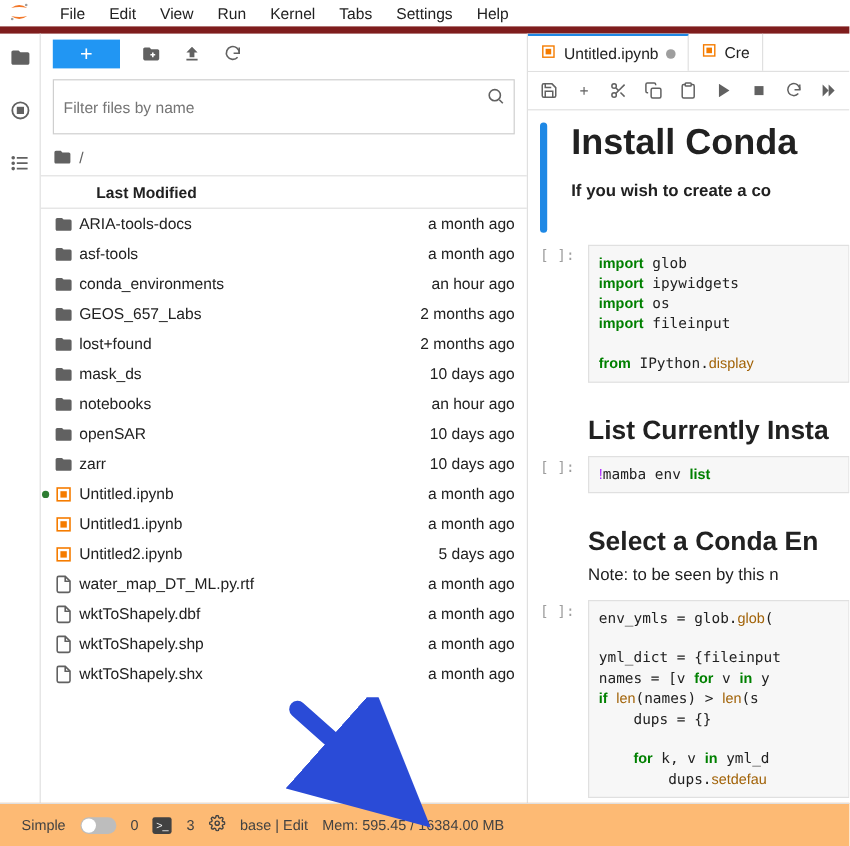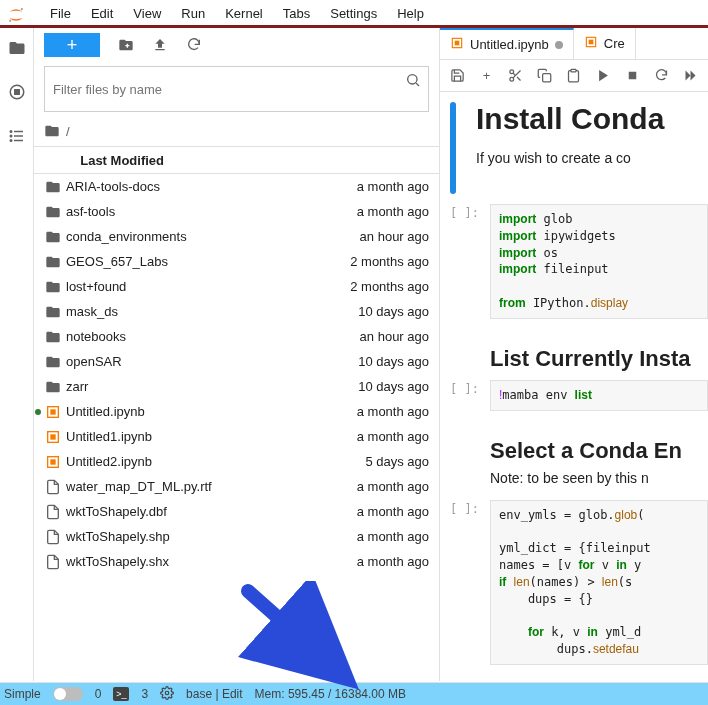--- a/index.html
+++ b/index.html
@@ -1,18 +1,18 @@
 <!DOCTYPE html>
 <html><head>
 <meta charset="utf-8">
 <style>
   * { box-sizing: border-box; margin: 0; padding: 0; font-family: -apple-system, BlinkMacSystemFont, "Segoe UI", Helvetica, Arial, sans-serif; }
   body { width: 708px; height: 705px; overflow: hidden; background: #fff; color: #212121; font-size: 13px; position: relative; }
   
-  .menubar { height: 28px; display: flex; align-items: flex-end; padding: 0 6px; border-bottom: 3px solid #7f1d1d; }
+  .menubar { height: 28px; display: flex; align-items: flex-start; padding: 0 6px; border-bottom: 6px solid #7f1d1d; }
   .jupyter-logo { width: 20px; height: 20px; margin-right: 14px; display:flex; align-items:center; justify-content:center; }
   .menubar .menu-item { padding: 4px 10px; font-size: 13px; cursor: pointer; }
   
   .shell { display: flex; height: calc(100% - 28px - 24px); }
   .activitybar { width: 34px; border-right: 1px solid #e0e0e0; display: flex; flex-direction: column; align-items: center; padding-top: 10px; gap: 24px; }
   .activitybar .ab-icon { width: 20px; height: 20px; color: #616161; cursor: pointer; display:flex;align-items:center;justify-content:center; }
   .filebrowser { width: 406px; display: flex; flex-direction: column; border-right: 1px solid #e0e0e0; }
   .fb-toolbar { height: 34px; display: flex; align-items: center; gap: 18px; padding: 0 10px; }
   .fb-new { width: 56px; height: 24px; background: #2196f3; color: #fff; display:flex;align-items:center;justify-content:center; font-size:18px; cursor:pointer;}
   .fb-tb-icon { width:16px; height:16px; color:#616161; cursor:pointer; display:flex;align-items:center;justify-content:center;}
@@ -36,29 +36,29 @@
   .tabs { height:32px; display:flex; border-bottom:1px solid #e0e0e0;}
   .tab { display:flex; align-items:center; gap:6px; padding:0 10px; border-right:1px solid #e0e0e0; font-size:13px; position:relative;}
   .tab.active { border-top:2px solid #1e88e5; background:#fff;}
   .tab .unsaved { width:8px;height:8px;border-radius:50%;background:#9e9e9e;}
   .nb-toolbar { height:32px; display:flex; align-items:center; gap:14px; padding:0 10px; border-bottom:1px solid #e0e0e0; color:#616161;}
   .nb-toolbar .tb { width:16px;height:16px; cursor:pointer; display:flex;align-items:center;justify-content:center;}
   .nb-content { flex:1; overflow:hidden; padding-left:10px;}
   .md-cell { display:flex; margin:10px 0;}
   .md-bar { width:6px; background:#1e88e5; border-radius:3px; margin-right:20px; height:92px;}
   .md-body h1 { font-size:30px; font-weight:700; margin-bottom:14px;}
-  .md-body p { font-size:14px; font-weight:400;}
+  .md-body p { font-size:14px; font-weight:700;}
   .md-h2 { font-size:22px; font-weight:700; margin:27px 0 6px 40px;}
   .md-note { font-size:14px; margin:6px 4px 14px 40px;}
   .code-cell { display:flex; margin:8px 0 8px 0;}
   .prompt { width:40px; color:#9e9e9e; font-family:Menlo,Consolas,monospace; font-size:12px; padding-top:2px;}
   .code { flex:1; background:#f7f7f7; border:1px solid #e0e0e0; padding:6px 8px; font-family:Menlo,Consolas,monospace; font-size:12px; line-height:1.4; white-space:pre; overflow:hidden;}
   .k-green{color:#008000;font-weight:bold;} .k-fn{color:#a16207;} .k-mag{color:#aa22ff;}
   
-  .status { position:absolute; bottom:0; left:0; right:0; height:23px; border-top:1px solid #e0e0e0; background:#7dd3fc; display:flex; align-items:center; gap:12px; padding:0 4px; font-size:12px; color:#424242;}
+  .status { position:absolute; bottom:0; left:0; right:0; height:36px; border-top:1px solid #e0e0e0; background:#fdba74; display:flex; align-items:center; gap:12px; padding:0 18px; font-size:12px; color:#424242;}
   .toggle { width:30px; height:14px; background:#bdbdbd; border-radius:7px; position:relative;}
   .toggle::after{content:"";position:absolute;left:1px;top:1px;width:12px;height:12px;background:#fff;border-radius:50%;}
   .term-badge { width:16px;height:14px;background:#424242;color:#fff;font-size:9px;display:flex;align-items:center;justify-content:center;border-radius:2px;}
   
   .arrow-annot { position:absolute; left:238px; top:581px; pointer-events:none;}
 </style>
 </head>
 <body>
 
 <div class="menubar">

